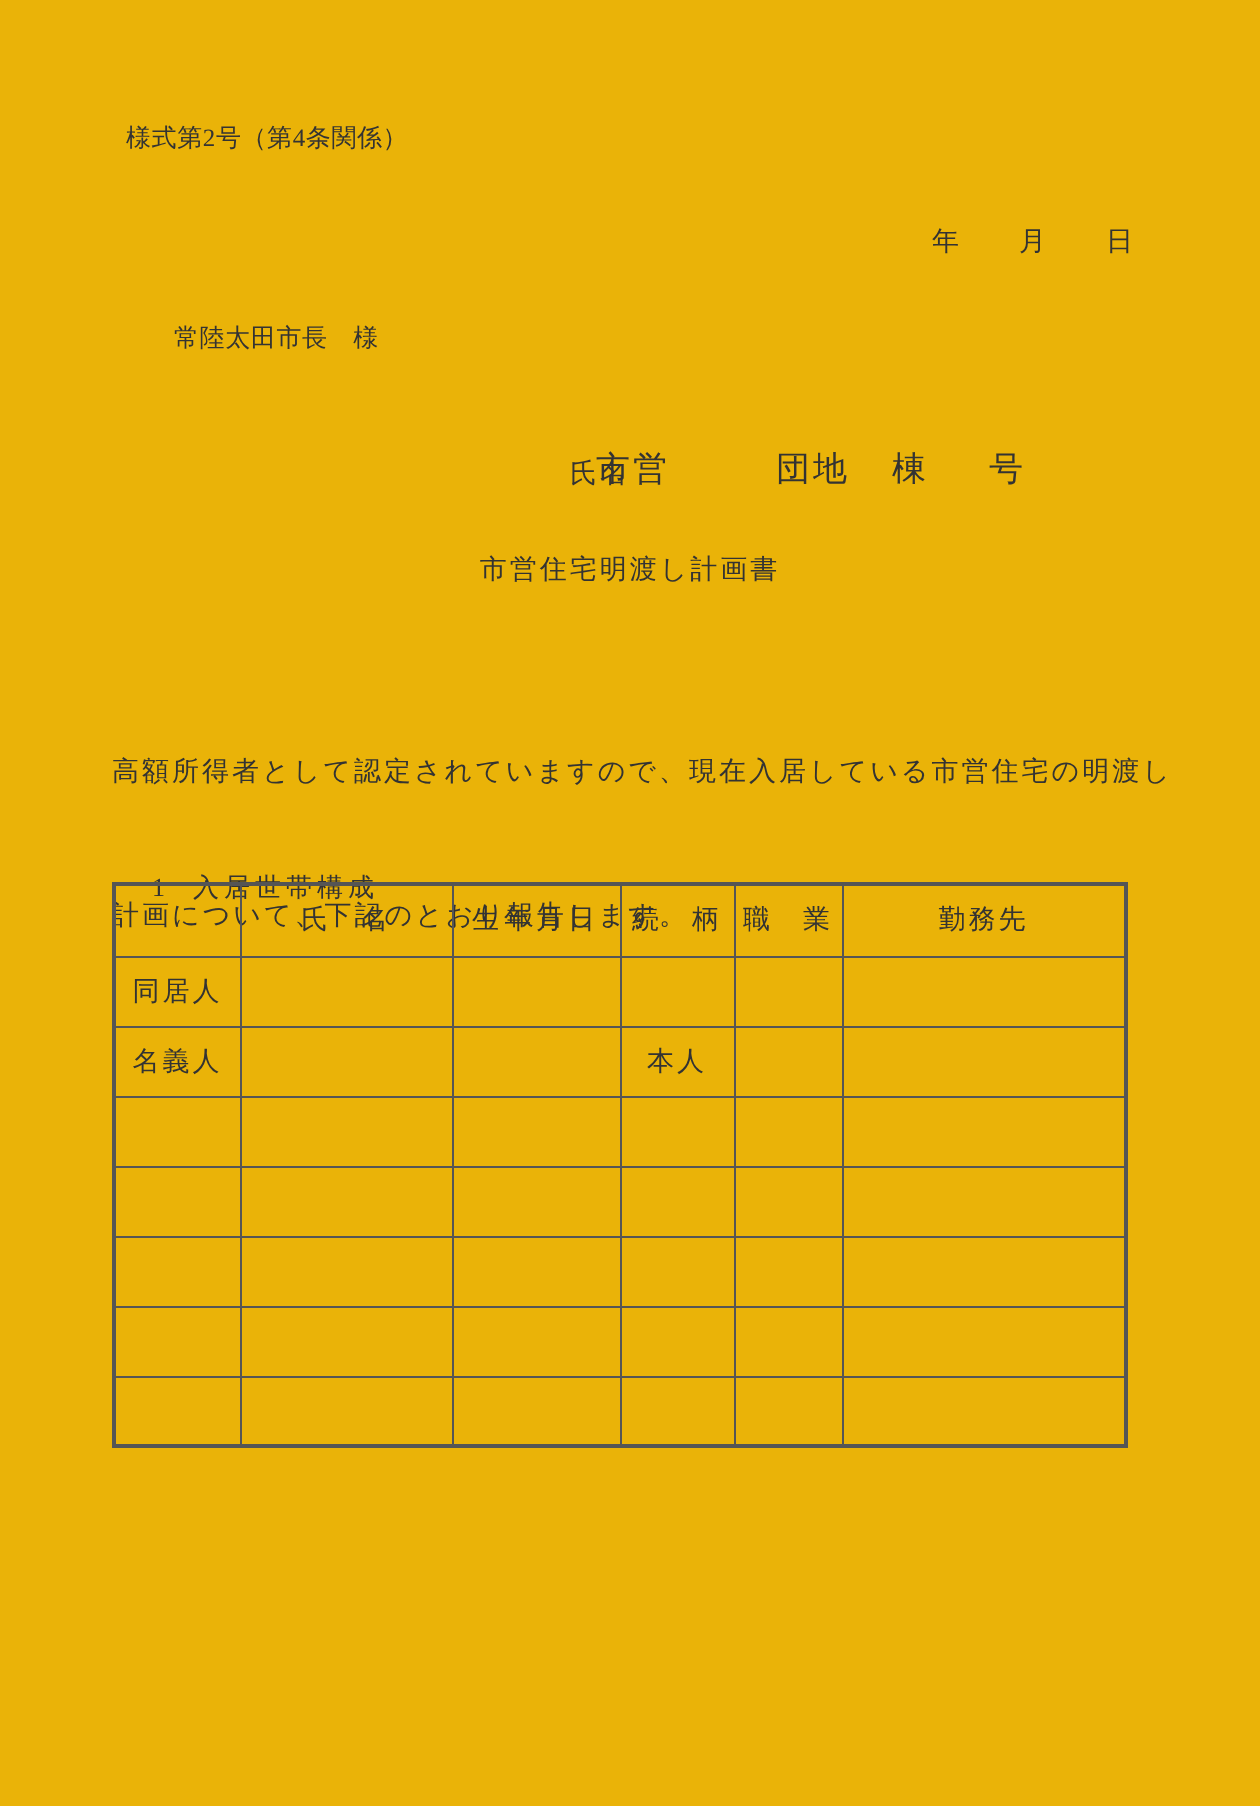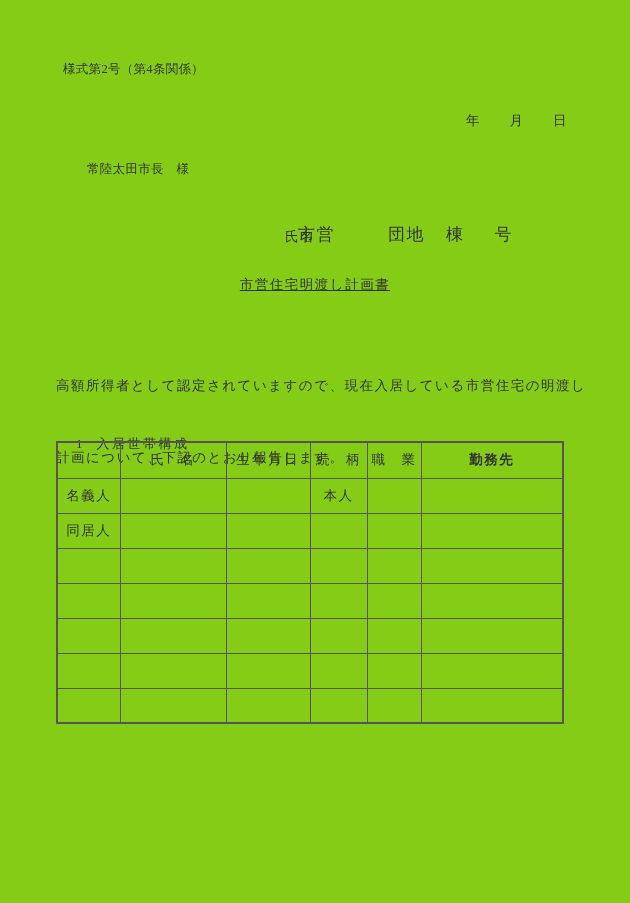--- a/index.html
+++ b/index.html
@@ -4,21 +4,21 @@
 <style>
   html, body {
     margin: 0;
     padding: 0;
     background: #fbfbfb;
   }
   .page {
     position: relative;
     width: 630px;
     height: 903px;
-    background: #84cc16;
+    background: #eab308;
     font-family: "Liberation Serif", "DejaVu Serif", serif;
     color: #333333;
     overflow: hidden;
   }
   .abs { position: absolute; white-space: pre; }
 
   .form-number {
     left: 63px; top: 61px;
     font-size: 12.5px;
     letter-spacing: 0.3px;
@@ -48,21 +48,20 @@
     left: 285px; top: 228px;
     font-size: 13.5px;
     letter-spacing: 1.5px;
   }
   .doc-title {
     left: 0; top: 276px;
     width: 630px;
     text-align: center;
     font-size: 13.5px;
     letter-spacing: 1.5px;
-    text-decoration: underline;
   }
   .body-text {
     left: 56px; top: 326px;
     width: 534px;
     font-size: 13.5px;
     letter-spacing: 1.5px;
     line-height: 24px;
   }
   .section-label {
     left: 63px; top: 419px;
@@ -87,21 +86,21 @@
     color: #333333;
     text-align: center;
     vertical-align: middle;
     letter-spacing: 1.5px;
     overflow: hidden;
     white-space: pre;
   }
   .household-table tr.header-row { height: 36px; }
   .household-table tr.data-row   { height: 35px; }
   .household-table th.th-birth { letter-spacing: 2.5px; }
-  .household-table th.th-work  { letter-spacing: 1.5px; font-weight: bold; }
+  .household-table th.th-work  { letter-spacing: 1.5px; }
 </style>
 </head>
 <body>
 
 <div class="page">
 
   <div class="abs form-number">様式第2号（第4条関係）</div>
 
   <div class="abs date-line">年　　月　　日</div>
 
@@ -136,32 +135,32 @@
     <tbody>
       <tr class="header-row">
         <th></th>
         <th>氏　名</th>
         <th class="th-birth">生年月日</th>
         <th>続　柄</th>
         <th>職　業</th>
         <th class="th-work">勤務先</th>
       </tr>
       <tr class="data-row">
+        <td>同居人</td>
+        <td></td>
+        <td></td>
+        <td></td>
+        <td></td>
+        <td></td>
+      </tr>
+      <tr class="data-row">
         <td>名義人</td>
         <td></td>
         <td></td>
         <td>本人</td>
-        <td></td>
-        <td></td>
-      </tr>
-      <tr class="data-row">
-        <td>同居人</td>
-        <td></td>
-        <td></td>
-        <td></td>
         <td></td>
         <td></td>
       </tr>
       <tr class="data-row">
         <td></td>
         <td></td>
         <td></td>
         <td></td>
         <td></td>
         <td></td>

